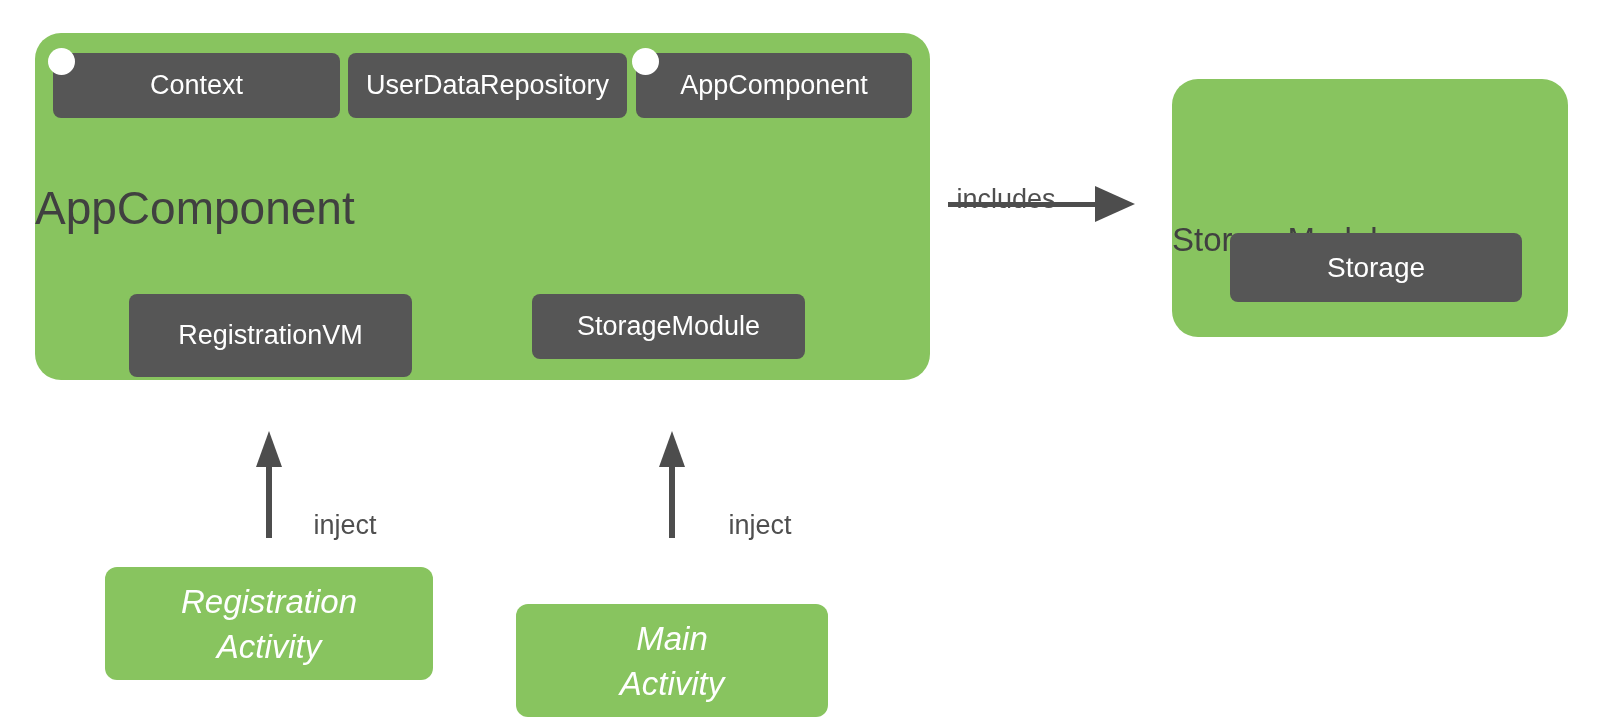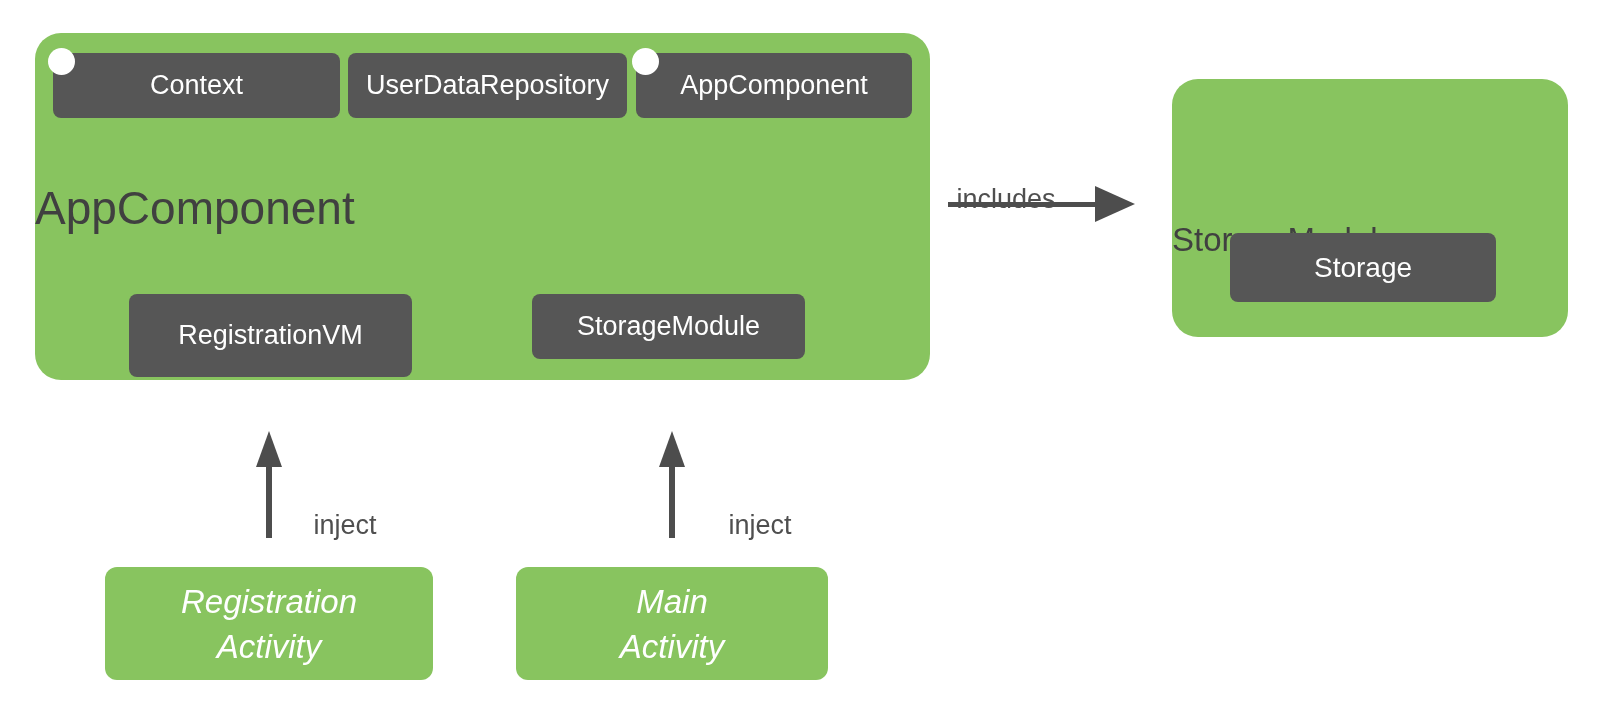--- a/index.html
+++ b/index.html
@@ -124,38 +124,38 @@
     <span>StorageModule</span>
   </div>
 
   <div class="edge-label" style="left:936px; top:150px; width:140px;">includes</div>
   <div class="arrow-shaft-h" style="left:948px; top:202px; width:149px;"></div>
   <div class="arrow-head-right" style="left:1095px; top:186px;"></div>
 
   <div class="green-box storage-module">
     <div class="big-title" style="left:0; width:396px; top:142px; font-size:33px;">StorageModule</div>
   </div>
-  <div class="dark-box" style="left:1230px; top:233px; width:266px; height:69px; font-size:28px;">
+  <div class="dark-box" style="left:1230px; top:233px; width:292px; height:69px; font-size:28px;">
     <span>Storage</span>
   </div>
 
   <div class="arrow-head-up" style="left:256px; top:431px;"></div>
   <div class="arrow-shaft-v" style="left:266px; top:464px; height:74px;"></div>
   <div class="edge-label" style="left:295px; top:476px; width:100px;">inject</div>
 
   <div class="arrow-head-up" style="left:659px; top:431px;"></div>
   <div class="arrow-shaft-v" style="left:669px; top:464px; height:74px;"></div>
   <div class="edge-label" style="left:710px; top:476px; width:100px;">inject</div>
 
   <div class="green-box activity-box" style="left:105px;">
     <div>
       <div>Registration</div>
       <div>Activity</div>
     </div>
   </div>
-  <div class="green-box activity-box" style="left:516px; width:312px;">
+  <div class="green-box activity-box" style="left:516px; width:312px;margin-top:37px;">
     <div>
       <div>Main</div>
       <div>Activity</div>
     </div>
   </div>
 
 </div>
 
 </body></html>

